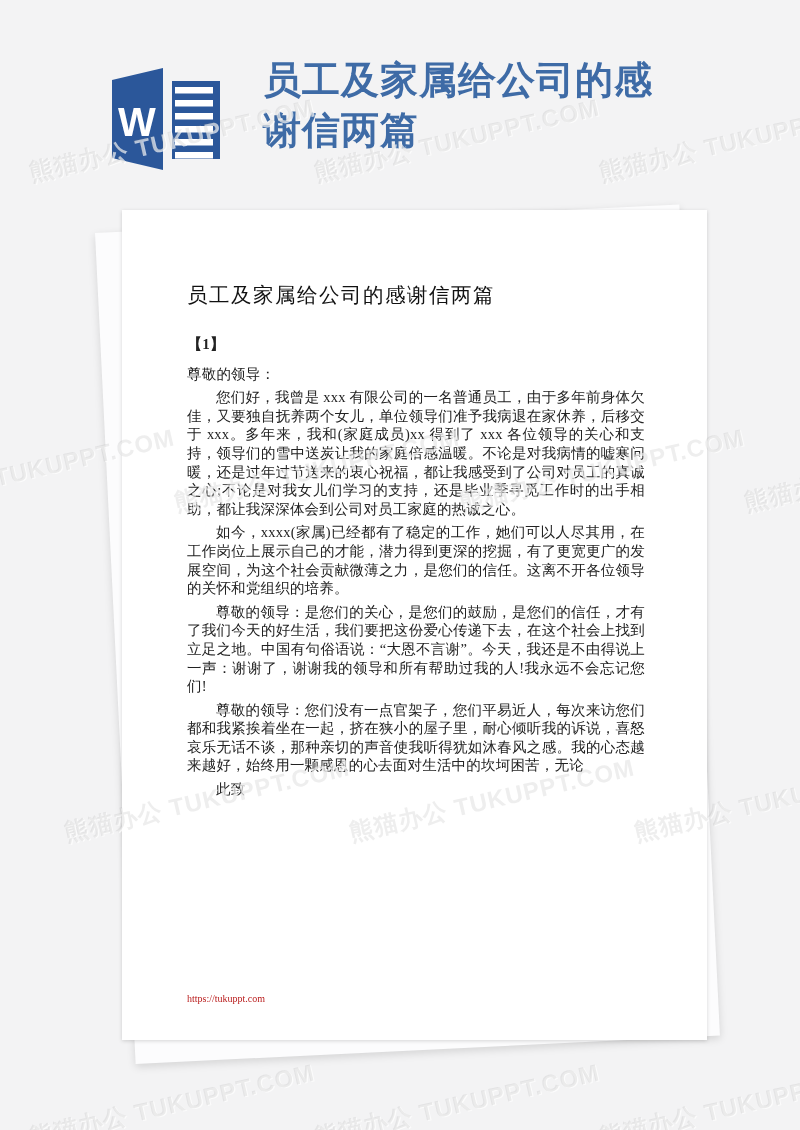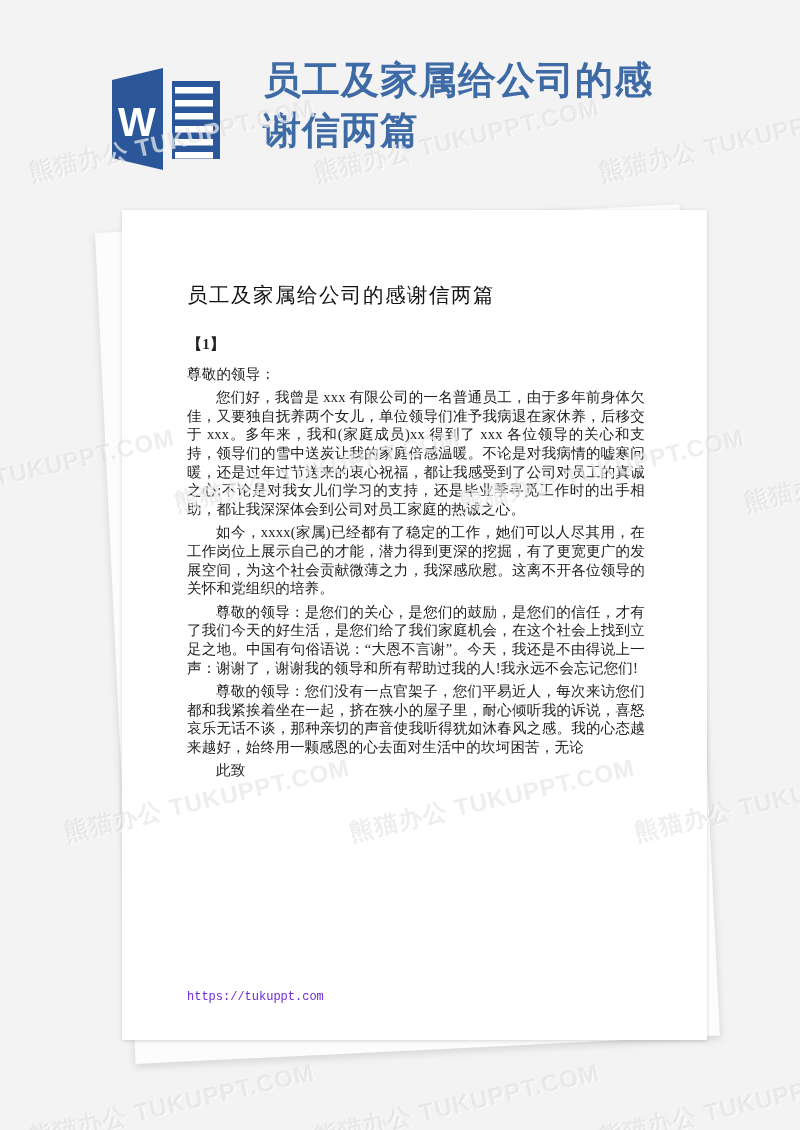--- a/index.html
+++ b/index.html
@@ -46,22 +46,22 @@
   .doc-title{
     font-size:20.5px;font-weight:400;color:#111;
     letter-spacing:1.5px;margin:0 0 27px 0;line-height:26px;
   }
   .doc-marker{font-weight:bold;font-size:15px;margin:0 0 11px 0;}
   .doc-salutation{margin:4px 0 1px 0;}
   .doc p.para{margin:5px 0;text-indent:2em;text-align:justify;}
   .doc .closing p{margin:0 0;text-indent:2em;font-family:Liberation Serif, serif;}
   .doc-footer-url{
     position:absolute;left:65px;bottom:36px;
-    font-family:Liberation Mono, monospace;
-    font-size:12px;color:#6d28d9;letter-spacing:0;
+    font-family:Liberation Serif, serif;
+    font-size:10px;color:#b91c1c;letter-spacing:0;
   }
 
   
   .wm{
     position:absolute;z-index:5;pointer-events:none;
     font-size:24px;font-weight:bold;letter-spacing:1px;white-space:nowrap;
     color:rgba(125,125,125,0.13);
     text-shadow:1px 1px 0 rgba(255,255,255,0.7);
     transform:rotate(-13deg);
   }
@@ -117,22 +117,22 @@
 
 <div class="page-back"></div>
 
 <div class="page-front">
   <div class="doc">
     <h1 class="doc-title">员工及家属给公司的感谢信两篇</h1>
     <div class="doc-marker">【1】</div>
     <div class="doc-salutation">尊敬的领导：</div>
 
     <p class="para">您们好，我曾是 xxx 有限公司的一名普通员工，由于多年前身体欠佳，又要独自抚养两个女儿，单位领导们准予我病退在家休养，后移交于 xxx。多年来，我和(家庭成员)xx 得到了 xxx 各位领导的关心和支持，领导们的雪中送炭让我的家庭倍感温暖。不论是对我病情的嘘寒问暖，还是过年过节送来的衷心祝福，都让我感受到了公司对员工的真诚之心;不论是对我女儿们学习的支持，还是毕业季寻觅工作时的出手相助，都让我深深体会到公司对员工家庭的热诚之心。</p>
-    <p class="para">如今，xxxx(家属)已经都有了稳定的工作，她们可以人尽其用，在工作岗位上展示自己的才能，潜力得到更深的挖掘，有了更宽更广的发展空间，为这个社会贡献微薄之力，我深感欣慰。这离不开各位领导的关怀和党组织的培养。</p>
-    <p class="para">尊敬的领导：是您们的关心，是您们的鼓励，是您们的信任，才有了我们今天的好生活，是您们给了我们家庭机会，在这个社会上找到立足之地。中国有句俗语说：“大恩不言谢”。今天，我还是不由得说上一声：谢谢了，谢谢我的领导和所有帮助过我的人!我永远不会忘记您们!</p>
+    <p class="para">如今，xxxx(家属)已经都有了稳定的工作，她们可以人尽其用，在工作岗位上展示自己的才能，潜力得到更深的挖掘，有了更宽更广的发展空间，为这个社会贡献微薄之力，是您们的信任。这离不开各位领导的关怀和党组织的培养。</p>
+    <p class="para">尊敬的领导：是您们的关心，是您们的鼓励，是您们的信任，才有了我们今天的好生活，我们要把这份爱心传递下去，在这个社会上找到立足之地。中国有句俗语说：“大恩不言谢”。今天，我还是不由得说上一声：谢谢了，谢谢我的领导和所有帮助过我的人!我永远不会忘记您们!</p>
     <p class="para">尊敬的领导：您们没有一点官架子，您们平易近人，每次来访您们都和我紧挨着坐在一起，挤在狭小的屋子里，耐心倾听我的诉说，喜怒哀乐无话不谈，那种亲切的声音使我听得犹如沐春风之感。我的心态越来越好，始终用一颗感恩的心去面对生活中的坎坷困苦，无论</p>
 
     <div class="closing">
       <p>此致</p>
     </div>
   </div>
   <div class="doc-footer-url">https://tukuppt.com</div>
 </div>
 
 </body></html>

